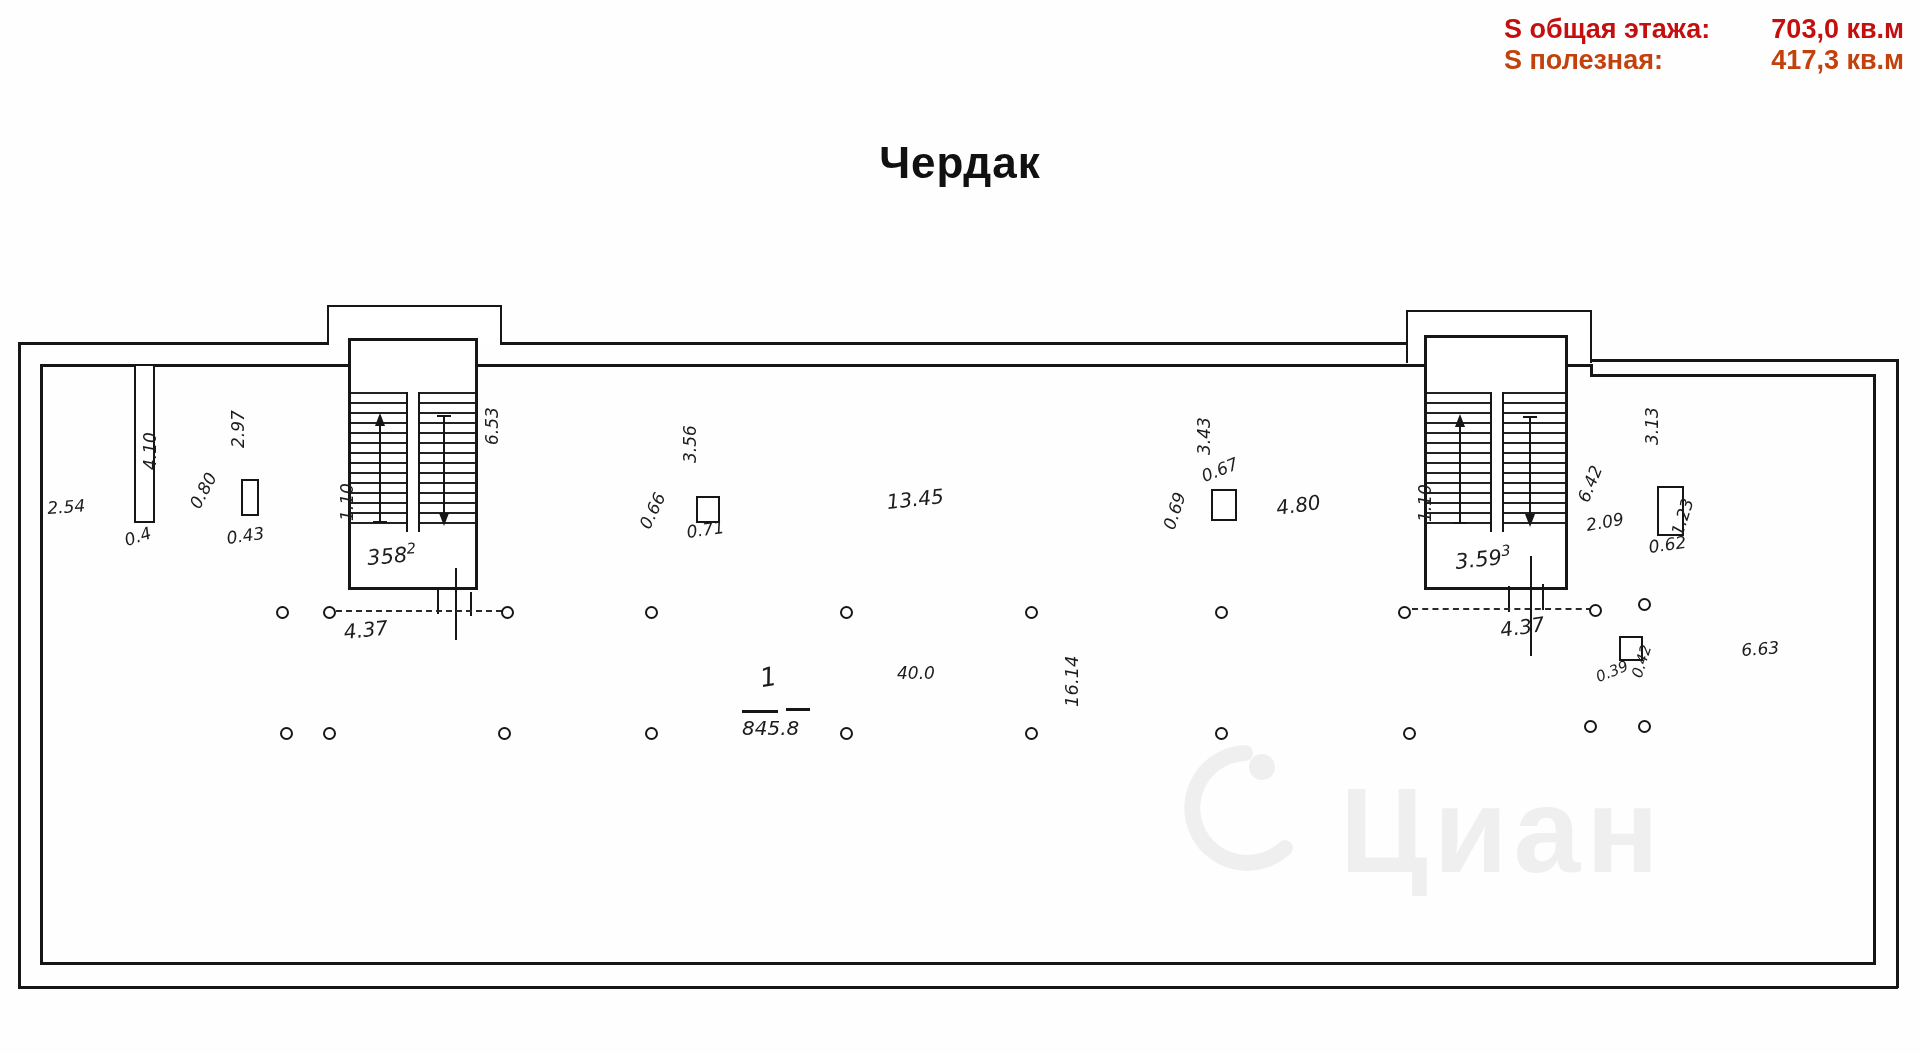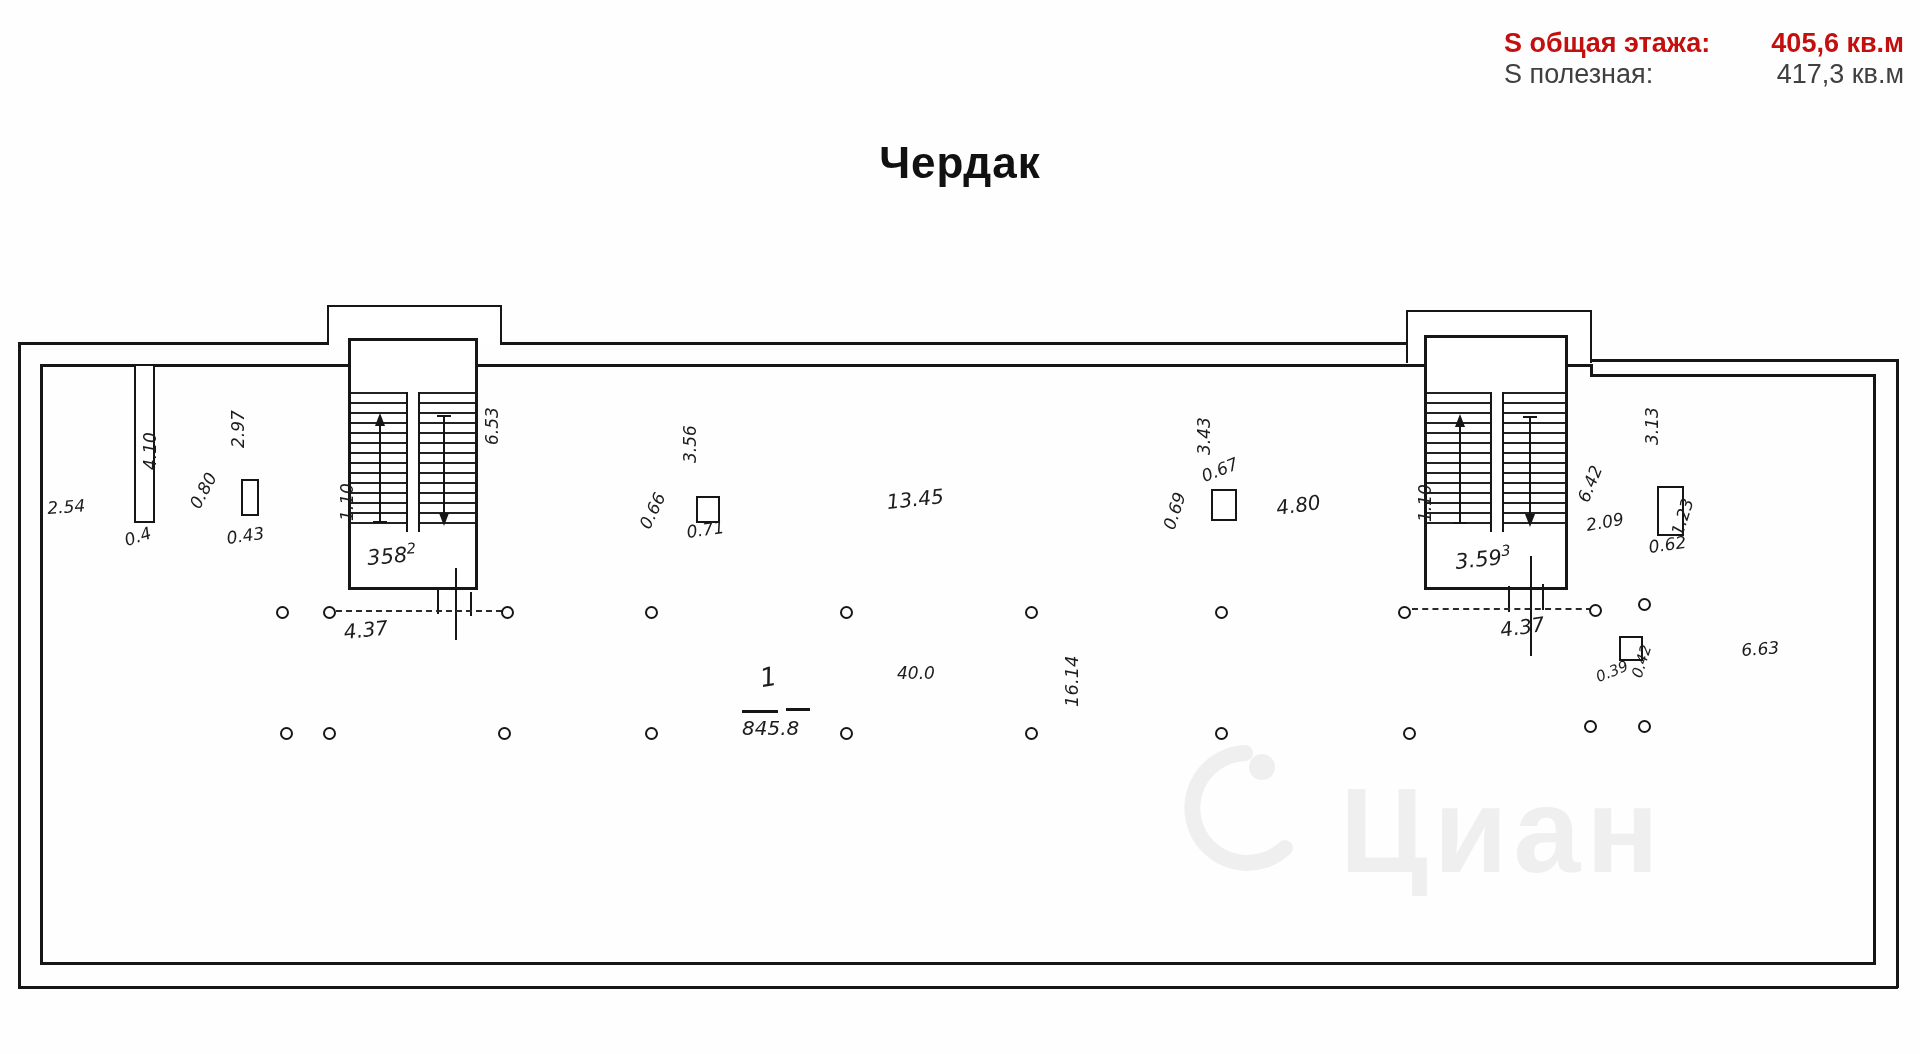--- a/index.html
+++ b/index.html
@@ -1,23 +1,23 @@
 <!DOCTYPE html>
 <html><head>
 <meta charset="utf-8">
 <style>
   html,body{margin:0;padding:0;background:#ffffff;}
   #screen{position:relative;width:1920px;height:1054px;background:#fefefe;overflow:hidden;
           font-family:"Liberation Sans",sans-serif;color:#1a1a1a;}
 
   
-  .hdr{position:absolute;top:28px;right:16px;width:400px;}
+  .hdr{position:absolute;top:14px;right:16px;width:400px;}
   .hdr .row{display:flex;justify-content:space-between;font-size:27px;line-height:31px;}
   .hdr .r1{font-weight:bold;color:#c40f0f;}
-  .hdr .r2{color:#404040;}
+  .hdr .r2{color:#c2410c;font-weight:bold;}
 
   .title{position:absolute;top:138px;left:50%;transform:translateX(-50%);
          font-size:44px;font-weight:600;letter-spacing:1px;color:#111;}
 
   
   .ln{position:absolute;background:#161616;}
   .dash{position:absolute;border-top:2px dashed #2a2a2a;}
   .pier{position:absolute;background:#fff;border:2px solid #161616;box-sizing:border-box;}
   .colc{position:absolute;width:13px;height:13px;border:2.5px solid #161616;border-radius:50%;
         background:#fff;box-sizing:border-box;}
@@ -48,21 +48,21 @@
               color:#8a8a8a;letter-spacing:6px;font-family:"Liberation Sans",sans-serif;}
 </style>
 </head>
 <body>
 
 <div id="screen">
 
   <div class="hdr">
     <div class="row r1">
       <span>S общая этажа:</span>
-      <span>405,6 кв.м</span>
+      <span>703,0 кв.м</span>
     </div>
     <div class="row r2">
       <span>S полезная:</span>
       <span>417,3 кв.м</span>
     </div>
   </div>
 
   <div class="title">Чердак</div>
 
   <div class="ln" style="left:18px;top:342px;width:311px;height:2.5px"></div>

